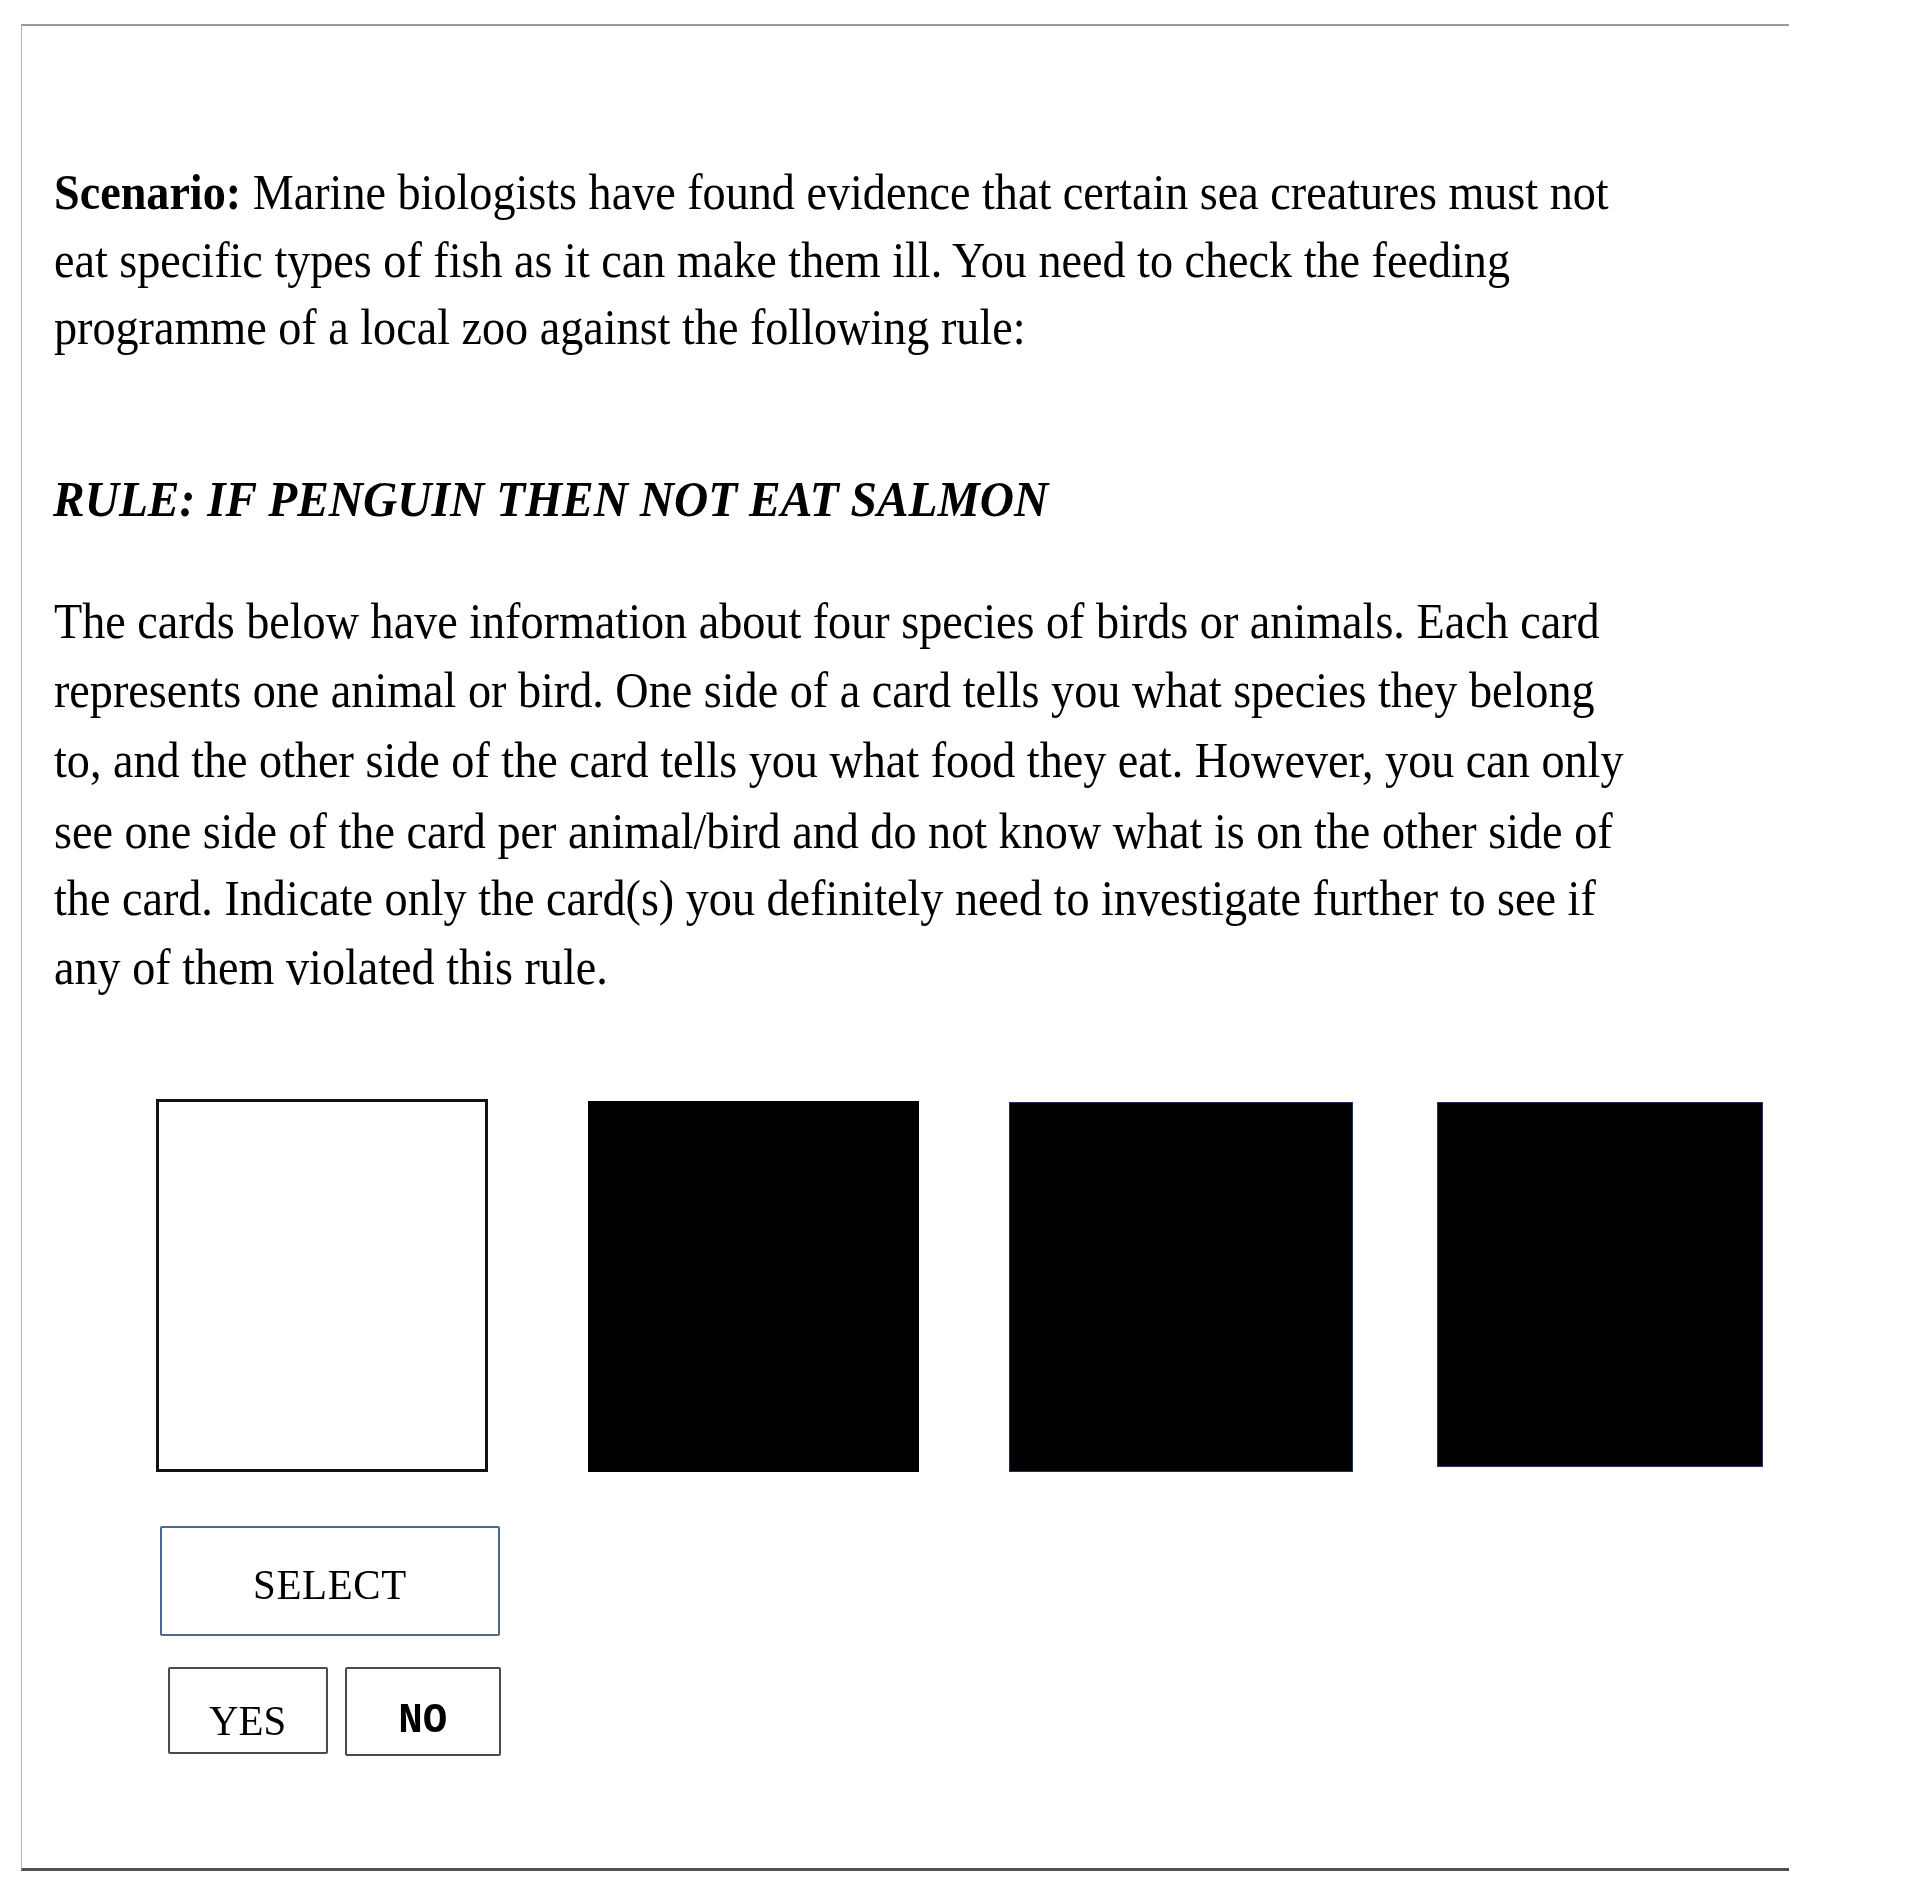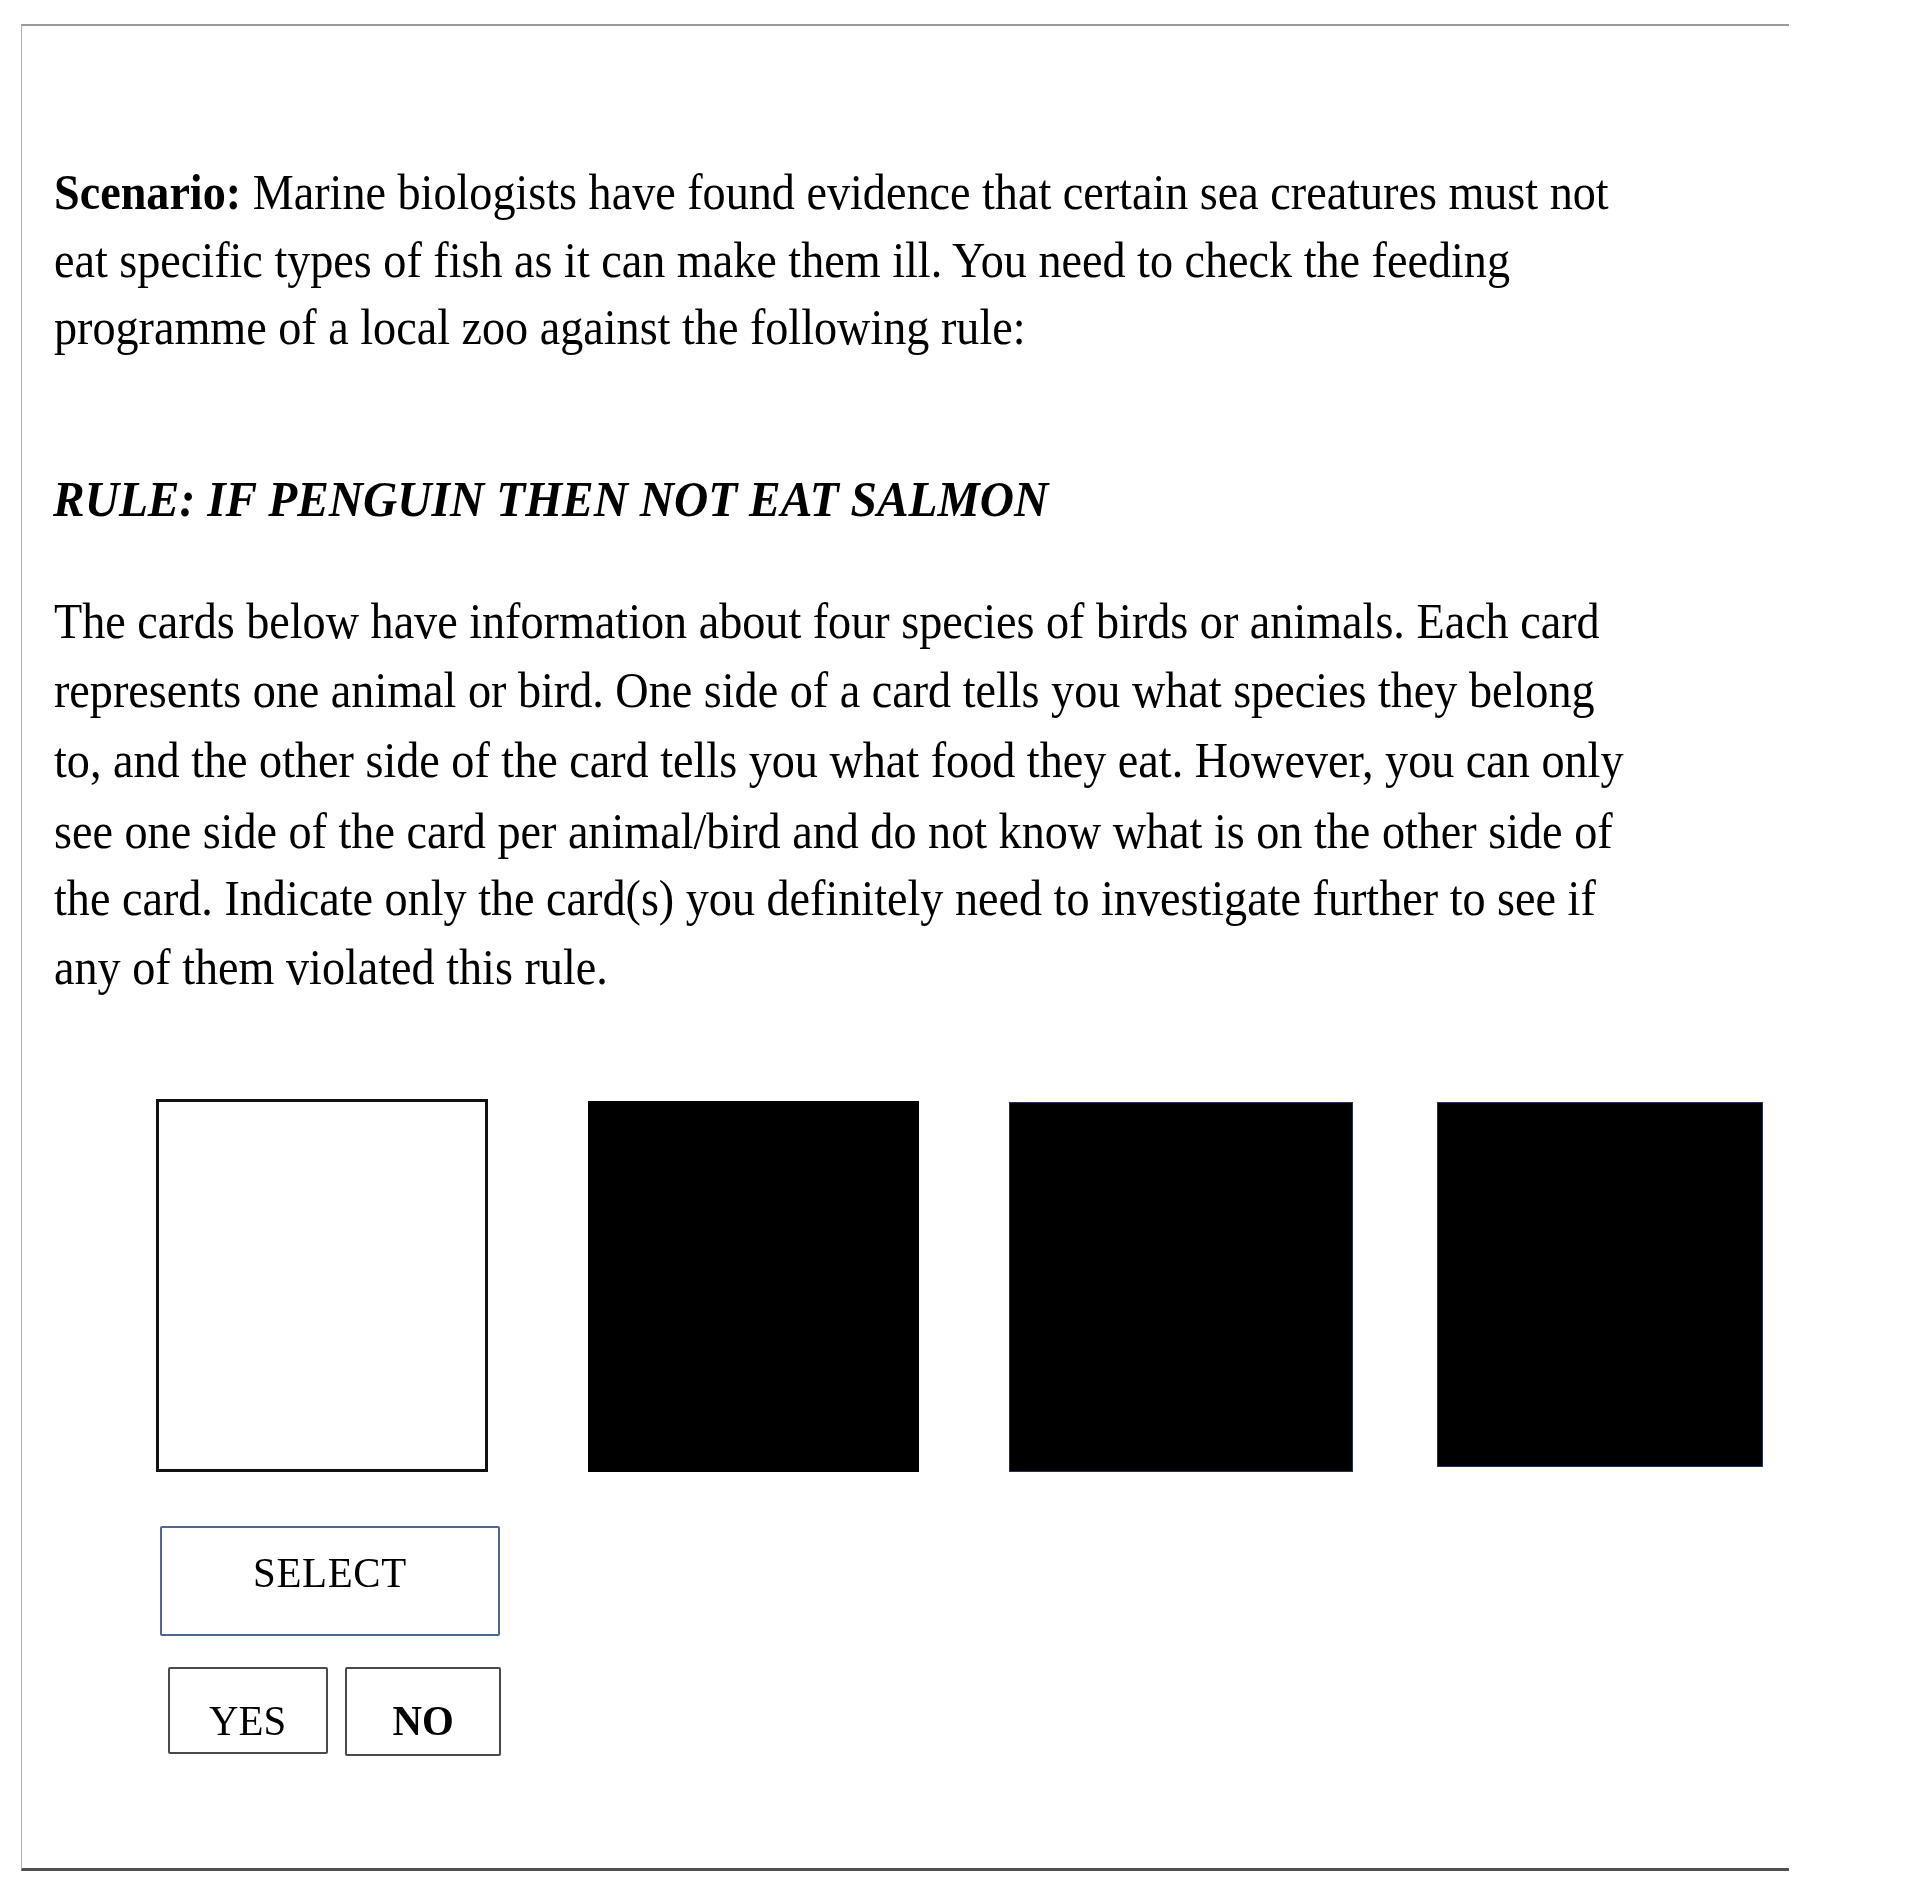--- a/index.html
+++ b/index.html
@@ -53,30 +53,30 @@
     font-family: "Liberation Serif", "DejaVu Serif", serif;
     color: #000;
     text-align: center;
     cursor: pointer;
     border-radius: 2px;
   }
   .btn-select {
     border: 2px solid #4a6890;
     font-size: 43px;
     line-height: 43px;
-    padding-top: 23px;
+    padding-top: 35px;
     letter-spacing: 0.7px;
   }
   .btn-yn {
     border: 2.6px solid #4a4a4a;
     font-size: 43px;
     line-height: 43px;
     padding-top: 30px;
   }
-  .btn-no { font-weight: bold; }
+  .btn-no { font-weight: bold; font-family: Liberation Mono, monospace; }
   .btn-label { display: inline-block; transform: scaleX(0.95); }
 </style>
 </head>
 <body>
 
 <div id="canvas">
   <div class="frame"></div>
 
   <div class="line" style="top:167px;"><span class="bold">Scenario:</span><span> Marine biologists have found evidence that certain sea creatures must not</span></div>
   <div class="line" style="top:235px;">eat specific types of fish as it can make them ill. You need to check the feeding</div>

